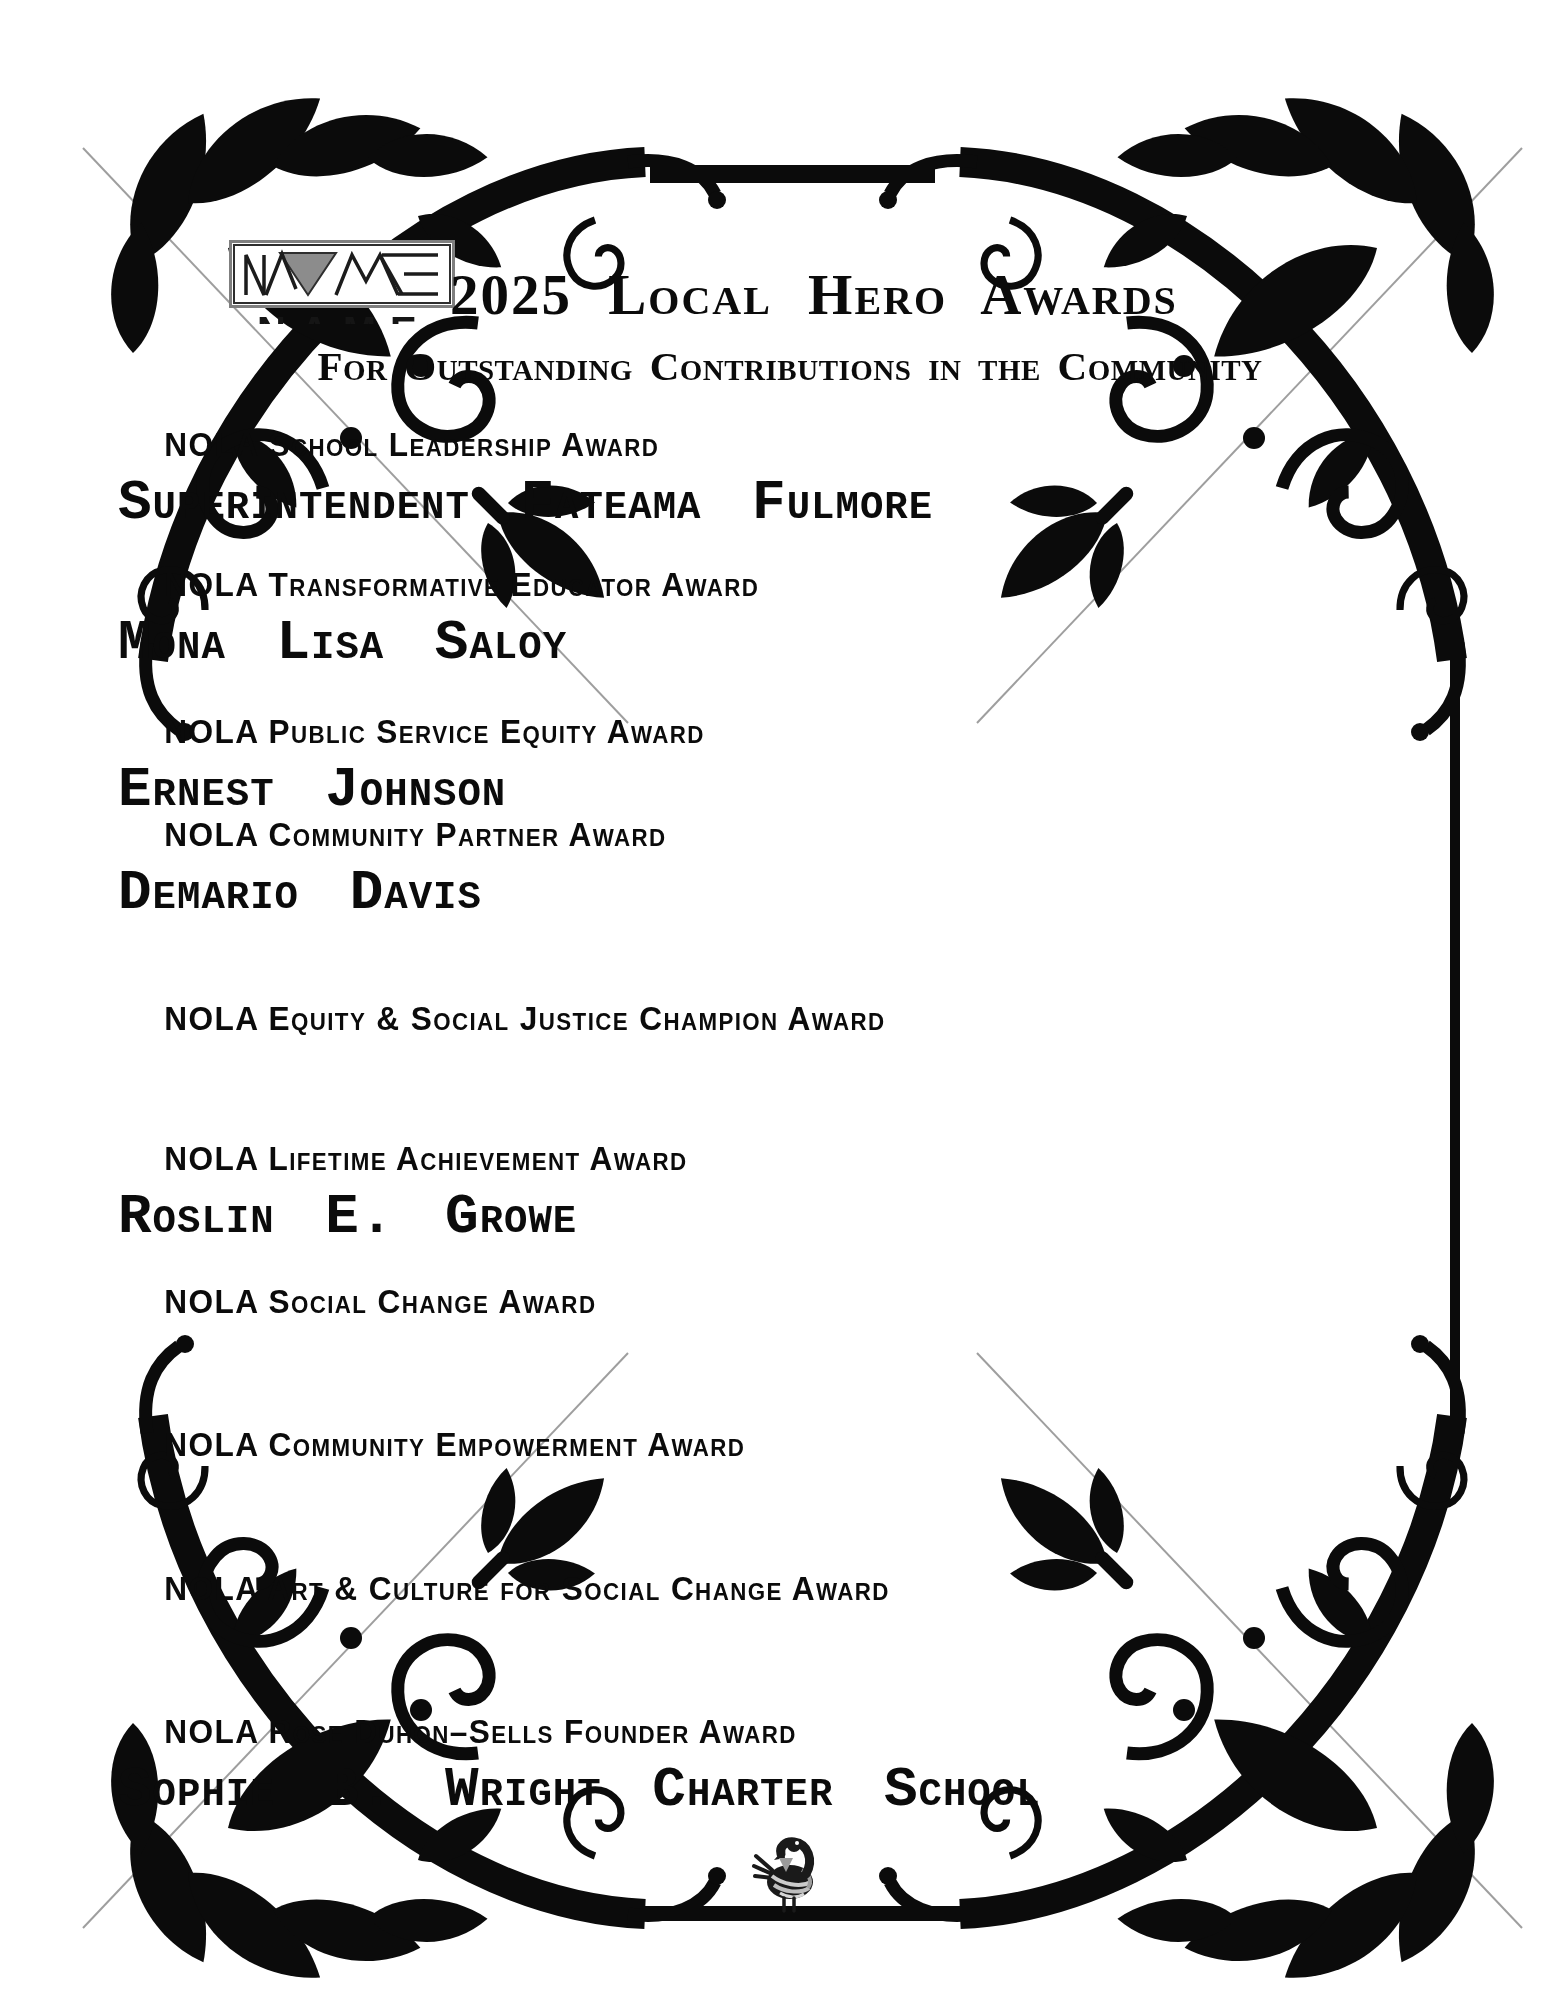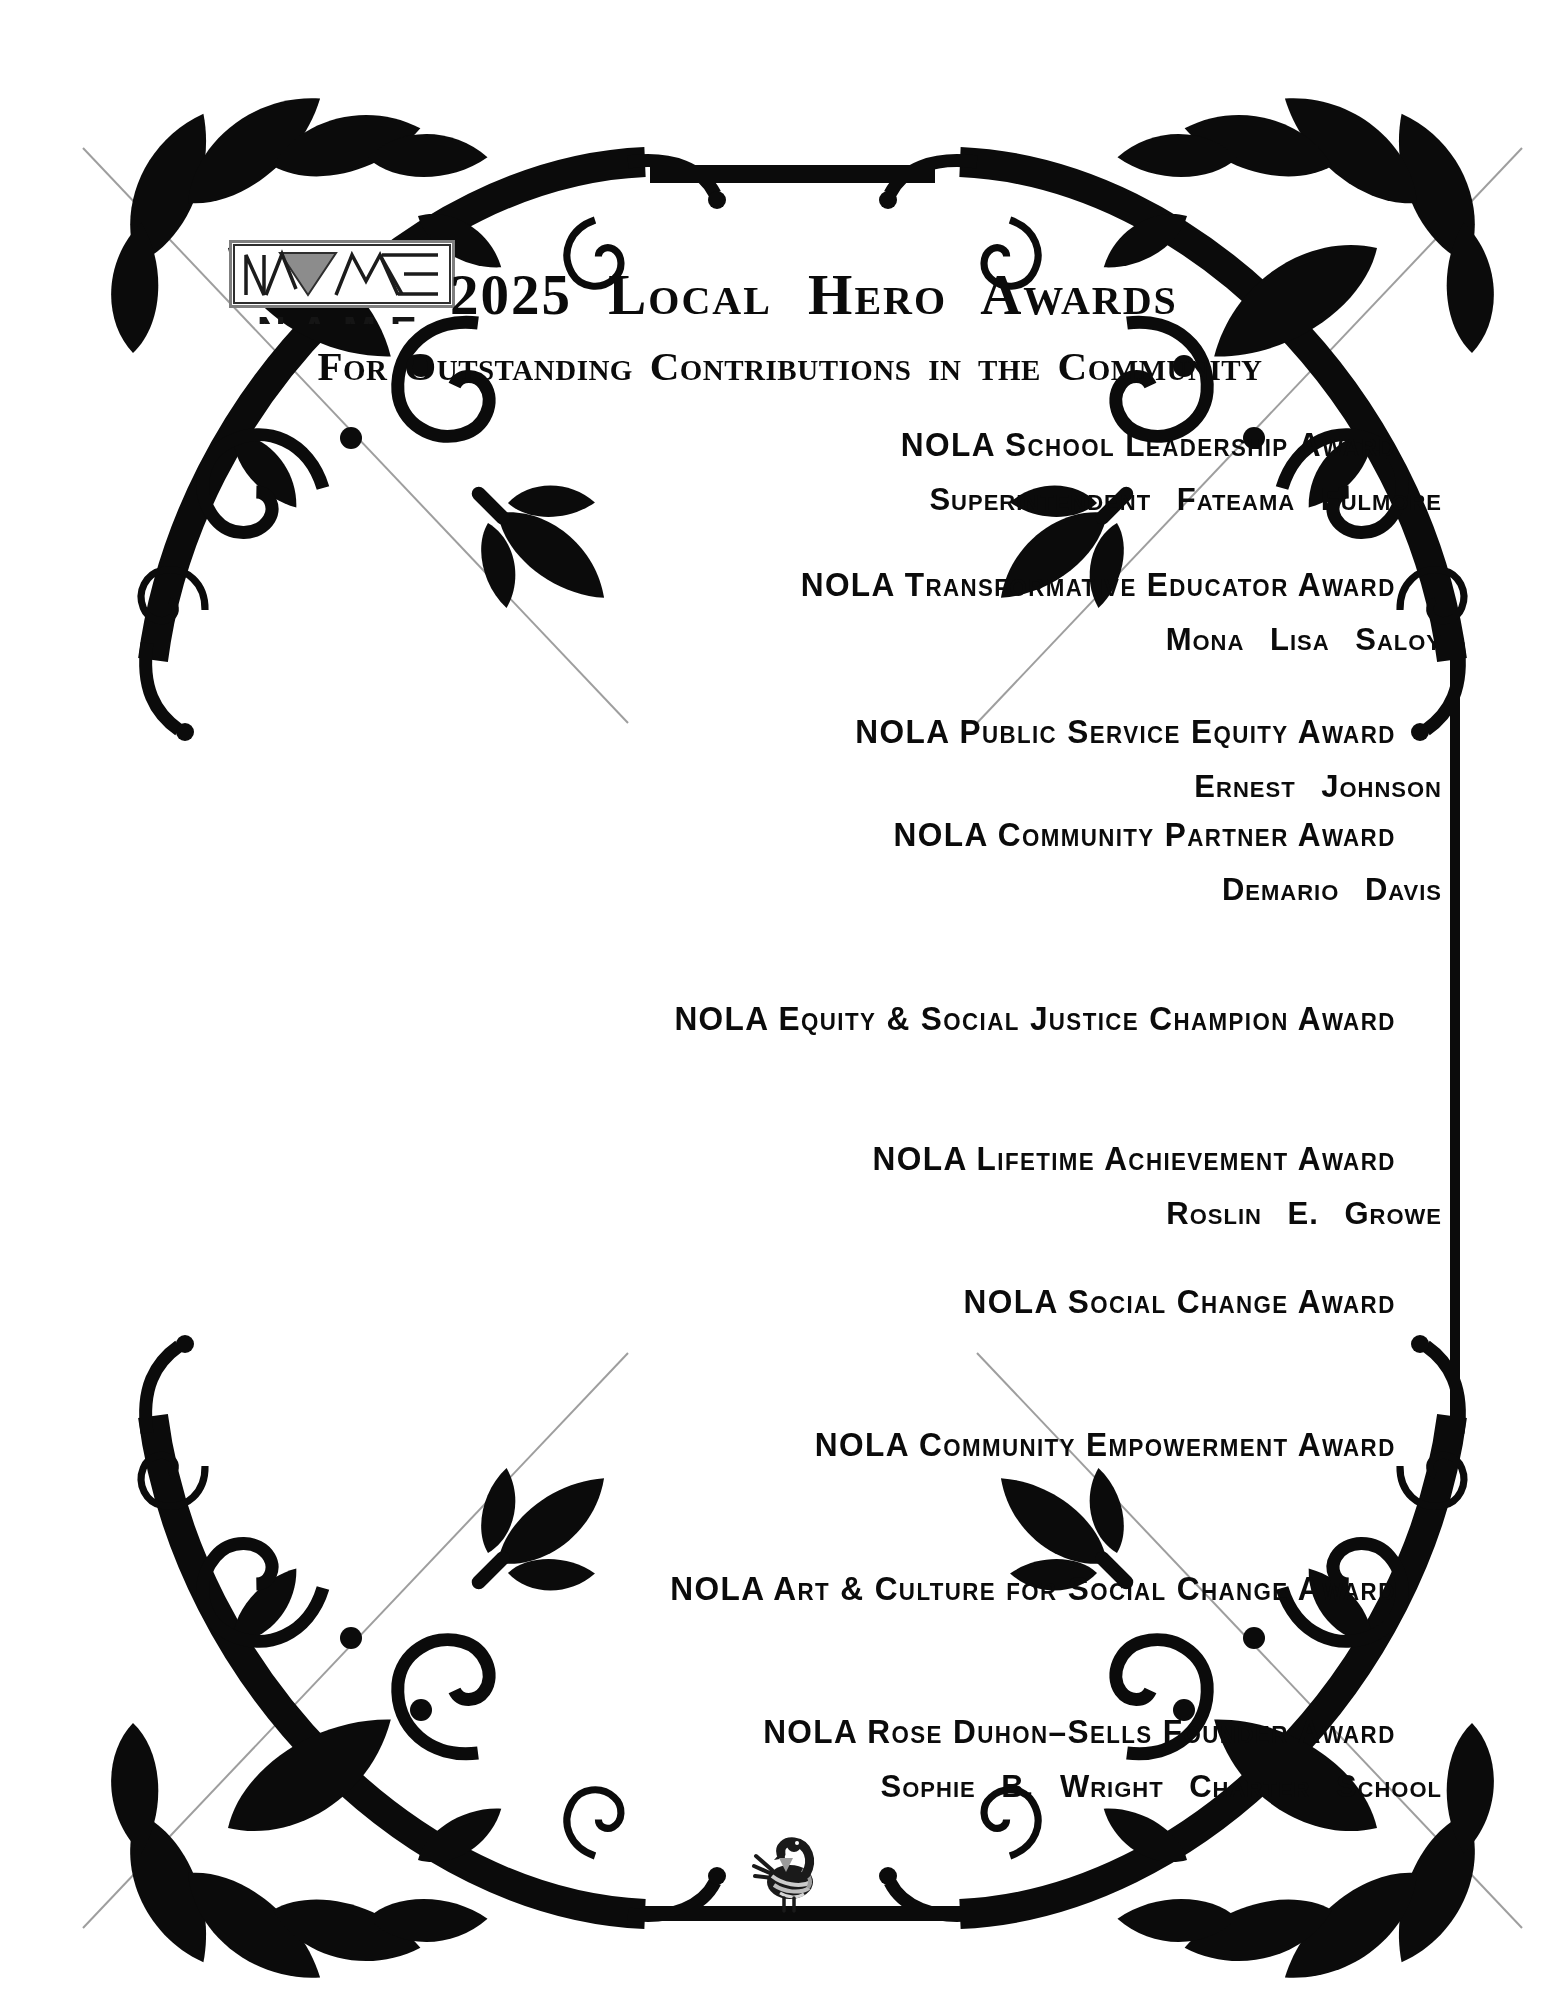--- a/index.html
+++ b/index.html
@@ -29,29 +29,29 @@
     font-size:57px;font-weight:bold;font-variant:small-caps;
     letter-spacing:2px;word-spacing:20px;line-height:1.15;white-space:nowrap;
   }
   .doc-subtitle{
     position:absolute;left:180px;top:344px;width:1220px;text-align:center;z-index:3;
     font-size:41px;font-weight:bold;font-variant:small-caps;
     letter-spacing:.5px;word-spacing:6px;line-height:1.1;white-space:nowrap;
   }
 
   
-  .award-section{position:absolute;left:118px;width:1324px;text-align:right;z-index:3}
+  .award-section{position:absolute;left:118px;width:1324px;text-align:left;z-index:3}
   .award-category{
     font-family:"Liberation Sans",sans-serif;font-weight:bold;font-variant:small-caps;
     font-size:34px;letter-spacing:1.5px;line-height:1.15;
     transform:scaleX(.93);transform-origin:center;white-space:nowrap;
   }
   .award-recipient{
-    margin-top:19px;font-family:Liberation Sans, sans-serif;font-weight:bold;
-    font-variant:small-caps;font-size:31px;letter-spacing:1px;word-spacing:16px;
+    margin-top:9px;font-family:Liberation Mono, monospace;font-weight:bold;
+    font-variant:small-caps;font-size:56px;letter-spacing:1px;word-spacing:16px;
     line-height:1.1;white-space:nowrap;
   }
 
   
   .sankofa{position:absolute;left:750px;top:1832px;z-index:2}
 </style>
 </head>
 <body>
 
 <svg class="border-svg" width="1545" height="2000" viewBox="0 0 1545 2000" aria-hidden="true">

